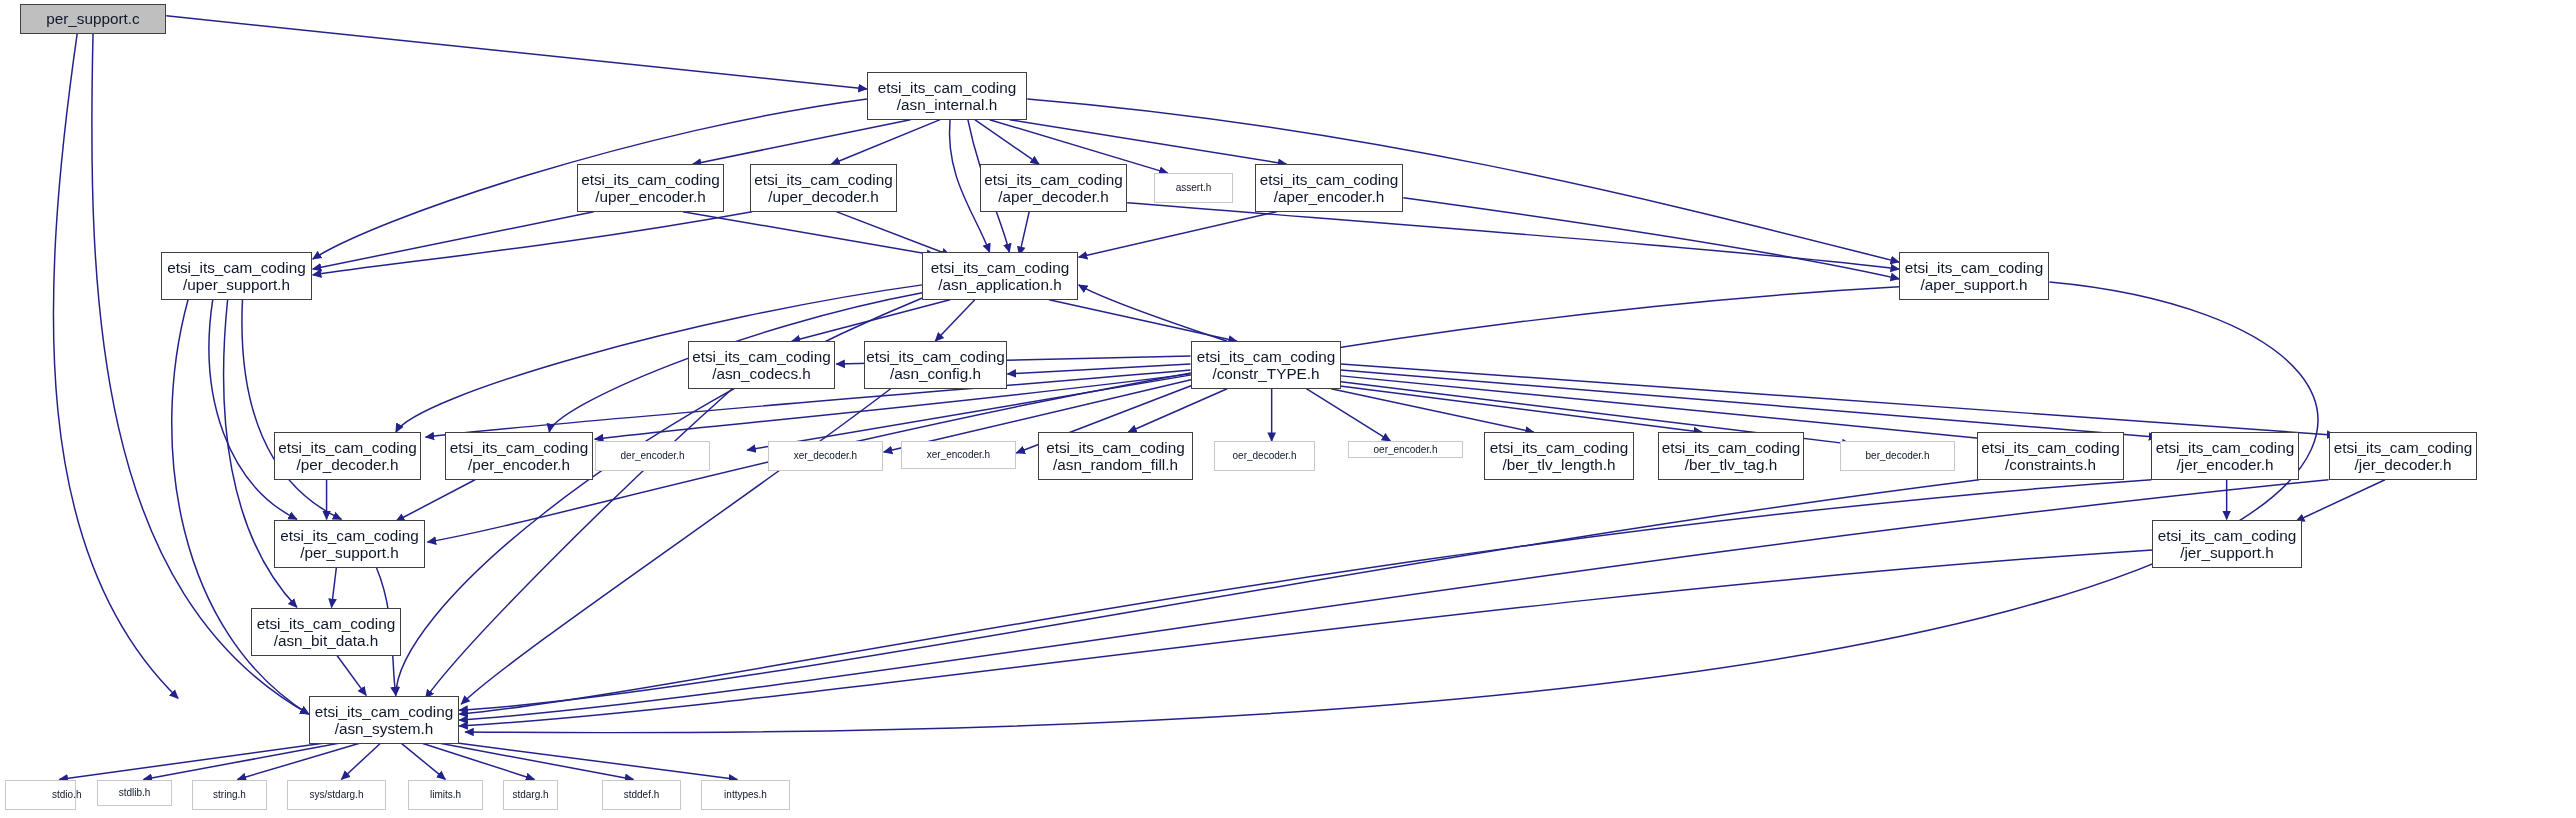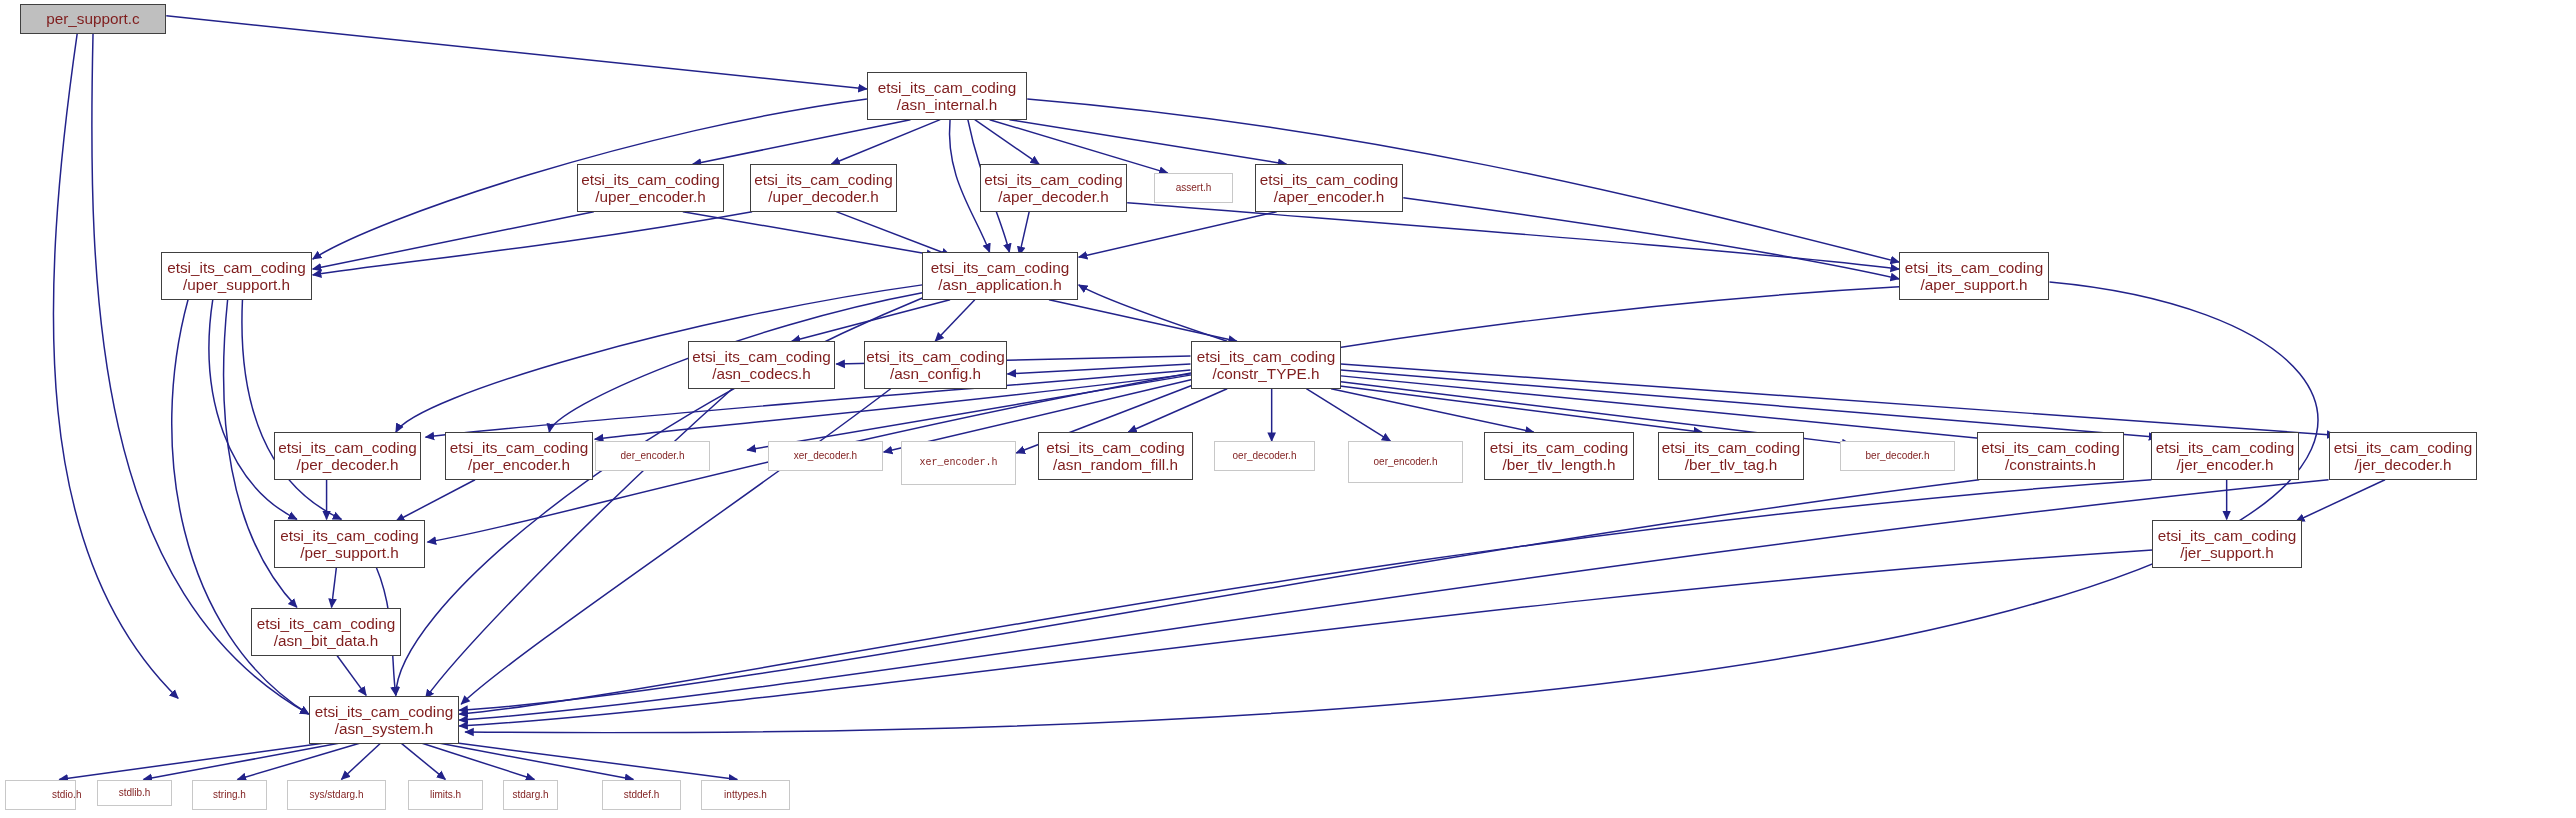--- a/index.html
+++ b/index.html
@@ -1,21 +1,21 @@
 <!DOCTYPE html>
 <html><head>
 <meta charset="utf-8">
 <style>
   html,body{margin:0;padding:0;background:#ffffff;}
   body{font-family:"Liberation Sans","DejaVu Sans",sans-serif;}
   #graph{position:relative;width:2576px;height:818px;background:#fff;overflow:hidden;}
   #edges{position:absolute;left:0;top:0;width:2576px;height:818px;pointer-events:none;}
   .node{position:absolute;box-sizing:border-box;display:flex;align-items:center;
         justify-content:center;text-align:center;line-height:1.12;
-        background:#ffffff;color:#7f1d1d;white-space:pre;}
+        background:#ffffff;color:#0f172a;white-space:pre;}
   .node .lbl{display:block;width:100%;white-space:pre;}
   
   .n-int{border:1.6px solid #404040;font-size:15.3px;}
   
   .n-ext{border:1.3px solid #c8c8c8;font-size:10px;}
   
   .n-root{border:1.6px solid #404040;background:#bfbfbf;font-size:15.3px;}
 </style>
 </head>
 <body>
@@ -124,25 +124,25 @@
       <div class="node n-int" style="left: 864px; top: 341px; width: 143px; height: 48px;"><span class="lbl">etsi_its_cam_coding
 /asn_config.h</span></div>
       <div class="node n-int" style="left: 1191px; top: 341px; width: 150px; height: 48px;"><span class="lbl">etsi_its_cam_coding
 /constr_TYPE.h</span></div>
       <div class="node n-int" style="left: 274px; top: 432px; width: 147px; height: 48px;"><span class="lbl">etsi_its_cam_coding
 /per_decoder.h</span></div>
       <div class="node n-int" style="left: 445px; top: 432px; width: 148px; height: 48px;"><span class="lbl">etsi_its_cam_coding
 /per_encoder.h</span></div>
       <div class="node n-ext" style="left: 595px; top: 441px; width: 115px; height: 30px;"><span class="lbl">der_encoder.h</span></div>
       <div class="node n-ext" style="left: 768px; top: 441px; width: 115px; height: 30px;"><span class="lbl">xer_decoder.h</span></div>
-      <div class="node n-ext" style="left: 901px; top: 441px; width: 115px; height: 44px; font-family: Liberation Mono, monospace;"><span class="lbl">xer_encoder.h</span></div>
+      <div class="node n-ext" style="left: 901px; top: 441px; width: 115px; height: 28px;"><span class="lbl">xer_encoder.h</span></div>
       <div class="node n-int" style="left: 1038px; top: 432px; width: 155px; height: 48px;"><span class="lbl">etsi_its_cam_coding
 /asn_random_fill.h</span></div>
       <div class="node n-ext" style="left: 1214px; top: 441px; width: 101px; height: 30px;"><span class="lbl">oer_decoder.h</span></div>
-      <div class="node n-ext" style="left: 1348px; top: 441px; width: 115px; height: 42px;"><span class="lbl">oer_encoder.h</span></div>
+      <div class="node n-ext" style="left: 1348px; top: 441px; width: 115px; height: 17px;"><span class="lbl">oer_encoder.h</span></div>
       <div class="node n-int" style="left: 1484px; top: 432px; width: 150px; height: 48px;"><span class="lbl">etsi_its_cam_coding
 /ber_tlv_length.h</span></div>
       <div class="node n-int" style="left: 1658px; top: 432px; width: 146px; height: 48px;"><span class="lbl">etsi_its_cam_coding
 /ber_tlv_tag.h</span></div>
       <div class="node n-ext" style="left: 1840px; top: 441px; width: 115px; height: 30px;"><span class="lbl">ber_decoder.h</span></div>
       <div class="node n-int" style="left: 1977px; top: 432px; width: 147px; height: 48px;"><span class="lbl">etsi_its_cam_coding
 /constraints.h</span></div>
       <div class="node n-int" style="left: 2151px; top: 432px; width: 148px; height: 48px;"><span class="lbl">etsi_its_cam_coding
 /jer_encoder.h</span></div>
       <div class="node n-int" style="left: 2329px; top: 432px; width: 148px; height: 48px;"><span class="lbl">etsi_its_cam_coding

